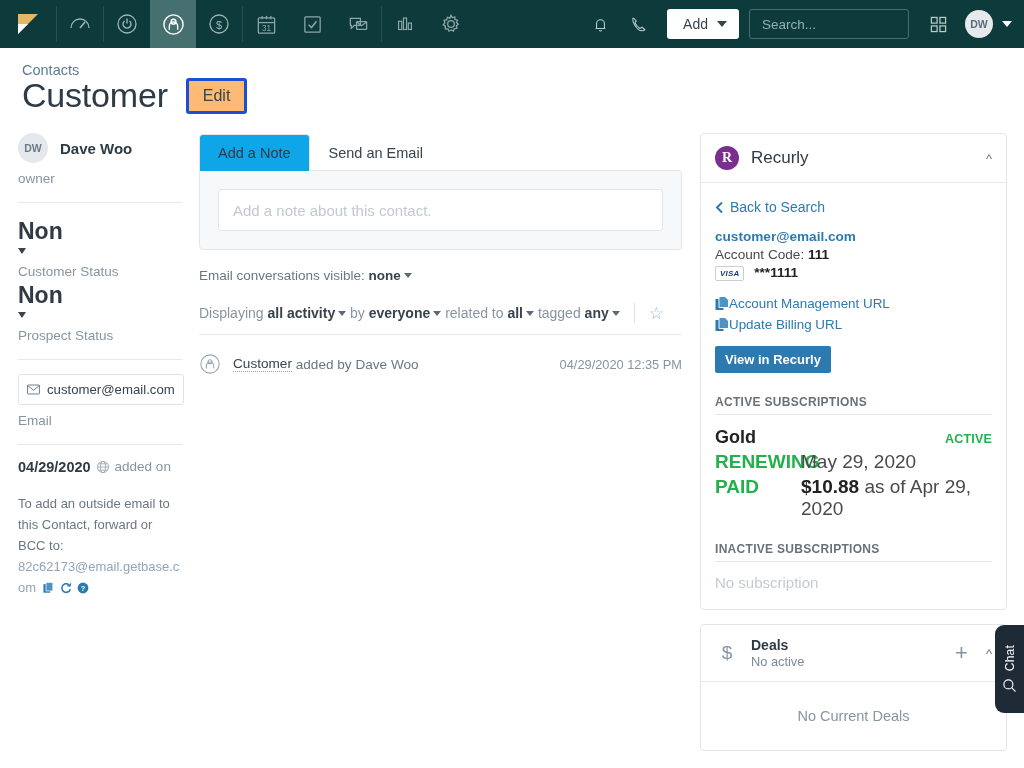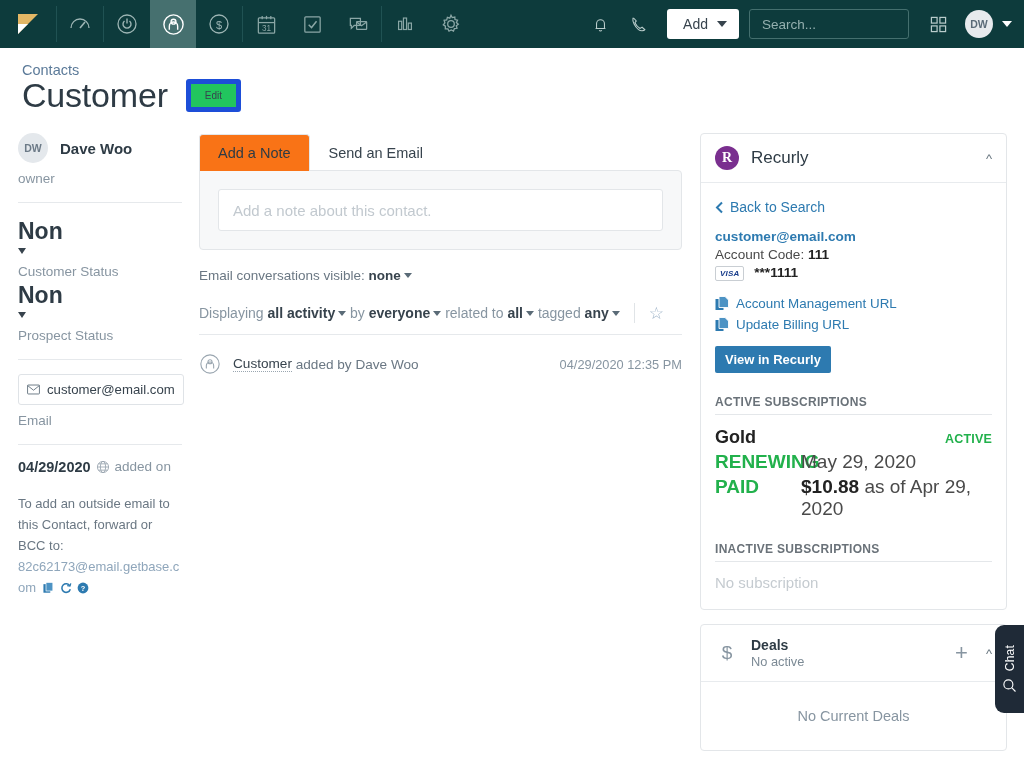--- a/index.html
+++ b/index.html
@@ -77,23 +77,23 @@
   .page-header { padding: 14px 0 0 22px; }
   .breadcrumb {
     color: #5b7a99; font-size: 14.5px; cursor: pointer;
   }
   .title-row { display: flex; align-items: center; gap: 18px; margin-top: -2px; }
   .page-title {
     font-size: 34px; font-weight: 400; color: #2e3b45;
     letter-spacing: -0.2px;
   }
   .edit-btn {
-    border: 5px solid #1d4ed8; background: #22c55e;
+    border: 3px solid #1d4ed8; background: #fdba74;
     border-radius: 3px; padding: 6px 14px;
-    font-size: 10px; color: #37434d; cursor: pointer;
+    font-size: 16px; color: #37434d; cursor: pointer;
     font-family: "Liberation Sans", sans-serif;
   }
 
   
   .body-wrap { display: flex; padding-left: 18px; }
   .col-left  { width: 164px; padding-top: 18px; }
   .col-mid   { width: 500px; padding: 18px 0 0 17px; }
   .col-right { width: 325px; padding: 18px 0 0 18px; }
 
   
@@ -131,21 +131,21 @@
   .mini-icons { display: inline-flex; gap: 5px; vertical-align: -2px; margin-left: 3px; }
 
   
   .tabs { display: flex; align-items: flex-end; }
   .tab {
     padding: 10px 18px; font-size: 14.5px; color: #37434d;
     cursor: pointer; border: 1px solid transparent; border-bottom: none;
     border-radius: 4px 4px 0 0; position: relative; top: 1px;
   }
   .tab.active {
-    background: #f97316; border-color: #e3e6e9; color: #2e3b45;
+    background: #0ea5e9; border-color: #e3e6e9; color: #2e3b45;
   }
   .tab.inactive { color: #37434d; }
   .note-panel {
     background: #f7f8f9; border: 1px solid #e3e6e9;
     border-radius: 0 4px 4px 4px; padding: 18px;
   }
   .note-input {
     background: #fff; border: 1px solid #e3e6e9; border-radius: 3px;
     height: 42px; display: flex; align-items: center; padding: 0 14px;
     color: #c2c9cf; font-size: 15px; cursor: text;
@@ -209,21 +209,21 @@
   .visa-badge {
     display: inline-flex; align-items: center; justify-content: center;
     border: 1px solid #c9ced3; border-radius: 2px;
     background: #fff; color: #1a3e8c;
     font-size: 8px; font-weight: bold; font-style: italic;
     padding: 2px 4px; margin-right: 6px; vertical-align: 1px;
     letter-spacing: 0.2px;
   }
   .ru-url {
     color: #2d7ab0; font-size: 13.4px; cursor: pointer;
-    display: flex; align-items: center; gap: 7px; margin-bottom: 6px;
+    display: flex; align-items: center; gap: 0; margin-bottom: 6px;
   }
   .view-btn {
     display: inline-block; background: #2d7ab0; color: #fff;
     font-size: 13px; font-weight: bold; border: none; border-radius: 2px;
     padding: 6px 10px; margin-top: 8px; cursor: pointer;
     font-family: "Liberation Sans", sans-serif;
   }
   .sec-head {
     font-size: 12px; font-weight: bold; color: #6a7279;
     letter-spacing: 0.3px; margin-top: 22px; padding-bottom: 5px;

